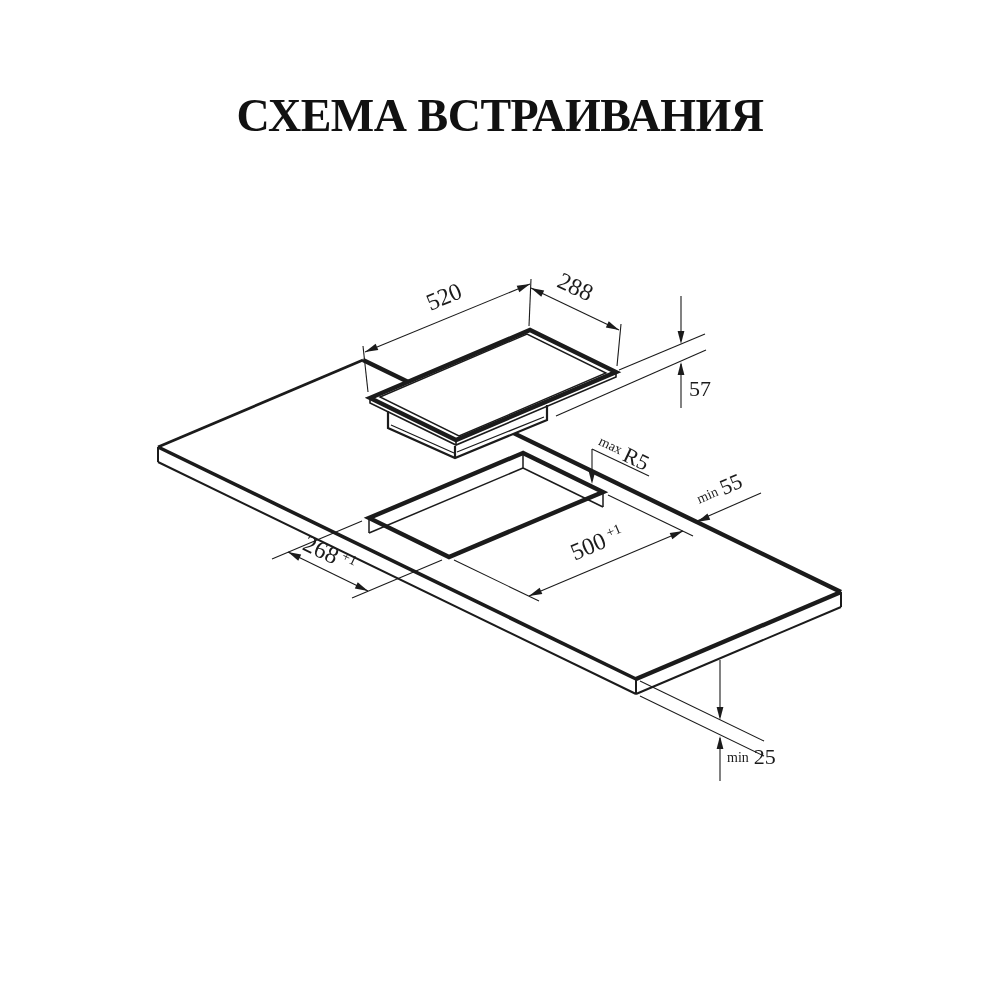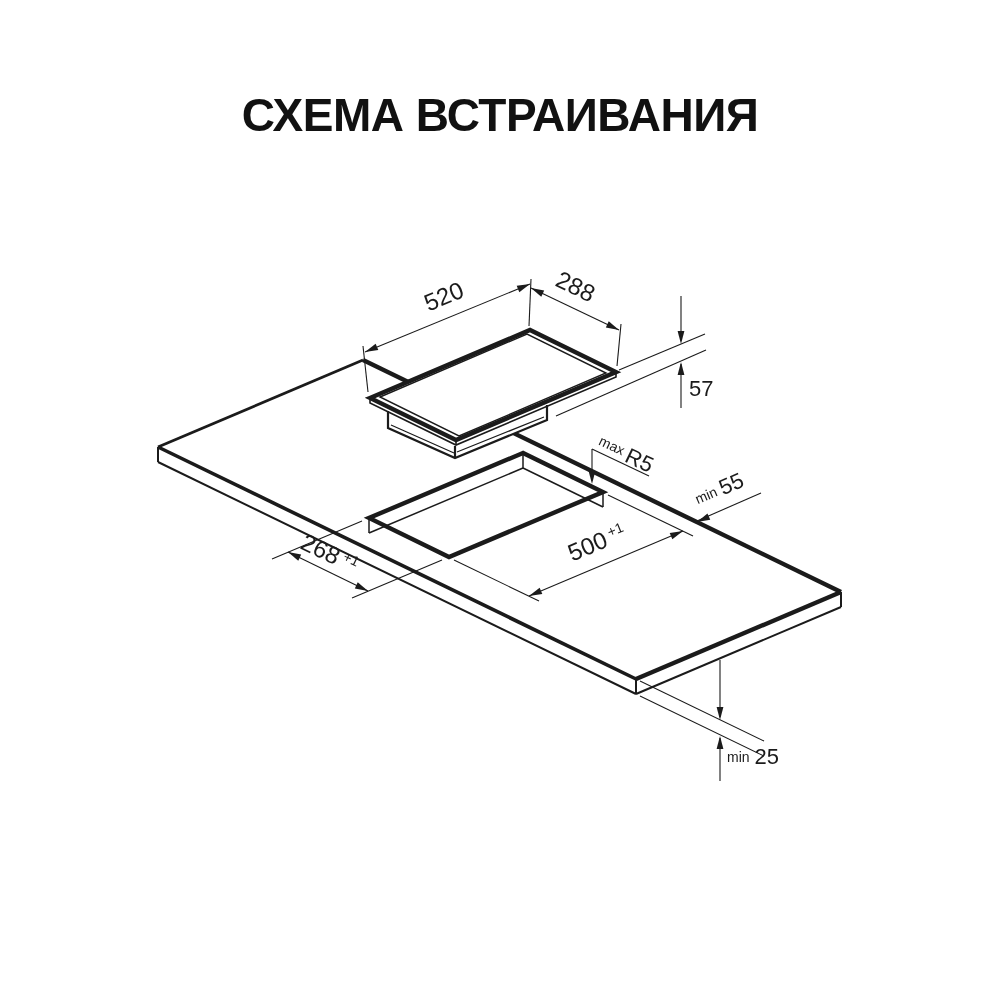--- a/index.html
+++ b/index.html
@@ -1,17 +1,17 @@
 <!DOCTYPE html>
 <html><head>
 <meta charset="utf-8">
 <style>
   html,body{margin:0;padding:0;background:#ffffff;}
   .page{width:1000px;height:1000px;background:#ffffff;position:relative;overflow:hidden;
-        font-family:Liberation Sans, sans-serif;}
+        font-family:Liberation Serif, serif;}
   svg{display:block;}
   .ln{stroke:#1b1b1b;fill:none;stroke-linejoin:miter;stroke-linecap:butt;}
   .s1{stroke-width:1.1}.s12{stroke-width:1.2}.s14{stroke-width:1.4}.s15{stroke-width:1.5}
   .s16{stroke-width:1.6}.s2{stroke-width:2}.s22{stroke-width:2.2}.s28{stroke-width:2.8}
   .s36{stroke-width:3.6}.s44{stroke-width:4.4}
   .arrow{fill:#1b1b1b;stroke:none;}
   .dimtxt{fill:#1b1b1b;font-size:24px;font-weight:400;}
   .dimtxt-sm{fill:#1b1b1b;font-size:22px;font-weight:400;}
   .pref{font-size:14px;}
   .sup{font-size:14px;}

